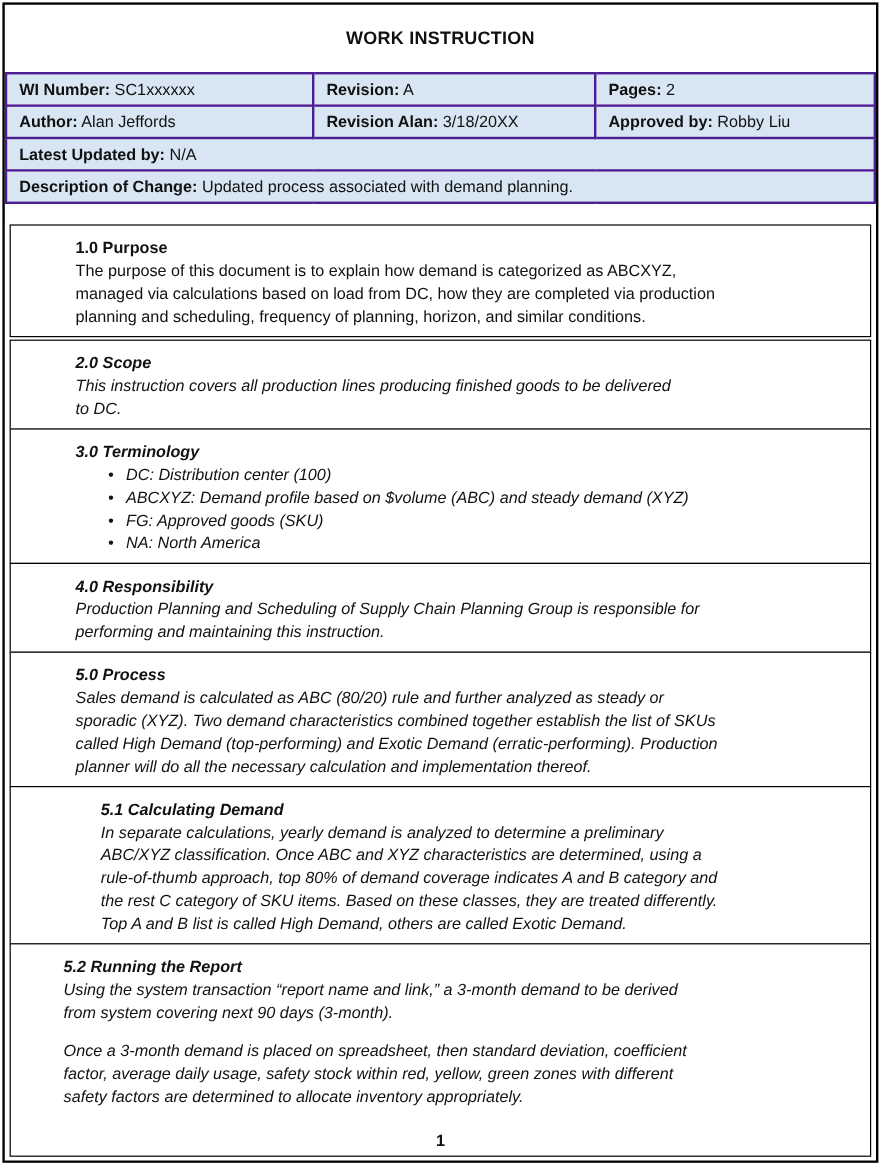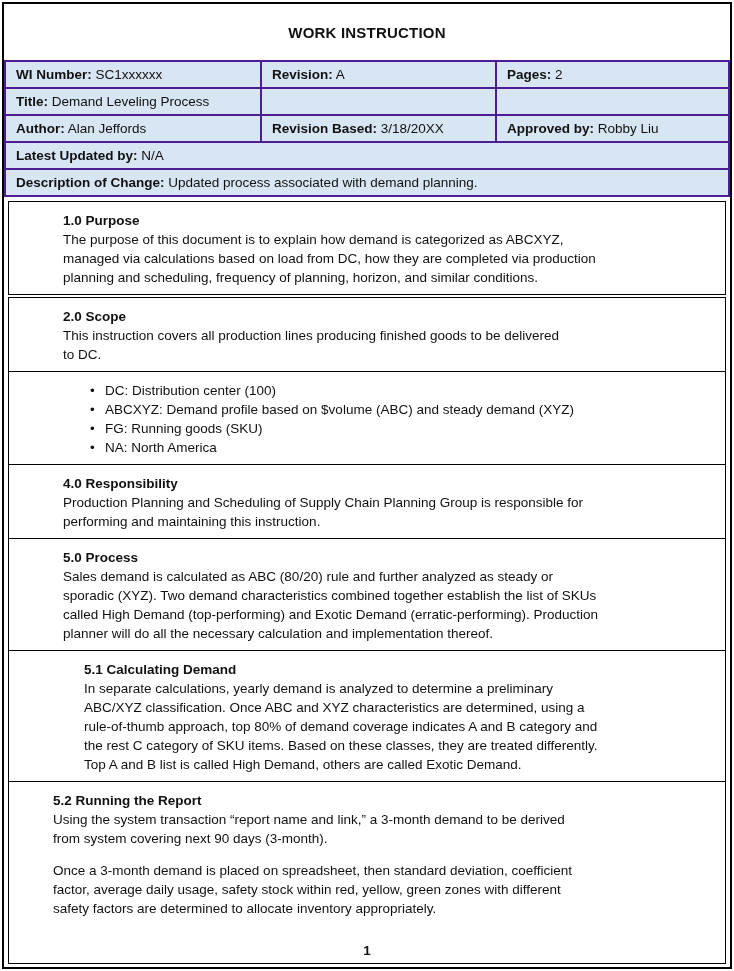--- a/index.html
+++ b/index.html
@@ -37,28 +37,29 @@
     vertical-align: middle;
     white-space: nowrap; overflow: hidden;
   }
   .lbl { font-weight: bold; }
   .body-area {
     flex: 1 1 auto;
     display: flex; flex-direction: column;
     padding: 4px 4px 3px 4px;
     position: relative;
     background: #fff;
+    margin-top: 13px;
   }
   .sect {
     border: 1px solid #000;
     background: #fff;
     font-size: 13.5px; line-height: 19px;
     padding: 9px 22px 7px 54px;
   }
-  .sect + .sect { margin-top: -1px; }
+  .sect + .sect { margin-top: -1px; font-style: italic; }
   .sect.dbl-gap { margin-top: 2px; }
   .sect.sub { padding-left: 75px; }
   .sect.fill { flex: 1 1 auto; padding-left: 44px; }
   .sect-head { font-weight: bold; }
   .sect-body { white-space: pre-line; }
   ul.term-list { list-style: none; margin-left: 26px; }
   ul.term-list li { position: relative; padding-left: 16px; }
   ul.term-list li::before {
     content: "\2022";
     position: absolute; left: 1px; top: 0;
@@ -92,33 +93,25 @@
         <span class="lbl">Revision:</span>
         <span>A</span>
       </td>
       <td>
         <span class="lbl">Pages:</span>
         <span>2</span>
       </td>
     </tr>
     <tr>
       <td>
-        <span class="lbl">Title:</span>
-        <span>Demand Leveling Process</span>
-      </td>
-      <td></td>
-      <td></td>
-    </tr>
-    <tr>
-      <td>
         <span class="lbl">Author:</span>
         <span>Alan Jeffords</span>
       </td>
       <td>
-        <span class="lbl">Revision Based:</span>
+        <span class="lbl">Revision Alan:</span>
         <span>3/18/20XX</span>
       </td>
       <td>
         <span class="lbl">Approved by:</span>
         <span>Robby Liu</span>
       </td>
     </tr>
     <tr>
       <td colspan="3">
         <span class="lbl">Latest Updated by:</span>
@@ -143,24 +136,25 @@
 planning and scheduling, frequency of planning, horizon, and similar conditions.</div>
     </section>
 
     <section class="sect dbl-gap">
       <div class="sect-head">2.0 Scope</div>
       <div class="sect-body">This instruction covers all production lines producing finished goods to be delivered
 to DC.</div>
     </section>
 
     <section class="sect">
+      <div class="sect-head">3.0 Terminology</div>
       <ul class="term-list">
         <li>DC: Distribution center (100)</li>
         <li>ABCXYZ: Demand profile based on $volume (ABC) and steady demand (XYZ)</li>
-        <li>FG: Running goods (SKU)</li>
+        <li>FG: Approved goods (SKU)</li>
         <li>NA: North America</li>
       </ul>
     </section>
 
     <section class="sect">
       <div class="sect-head">4.0 Responsibility</div>
       <div class="sect-body">Production Planning and Scheduling of Supply Chain Planning Group is responsible for
 performing and maintaining this instruction.</div>
     </section>
 

